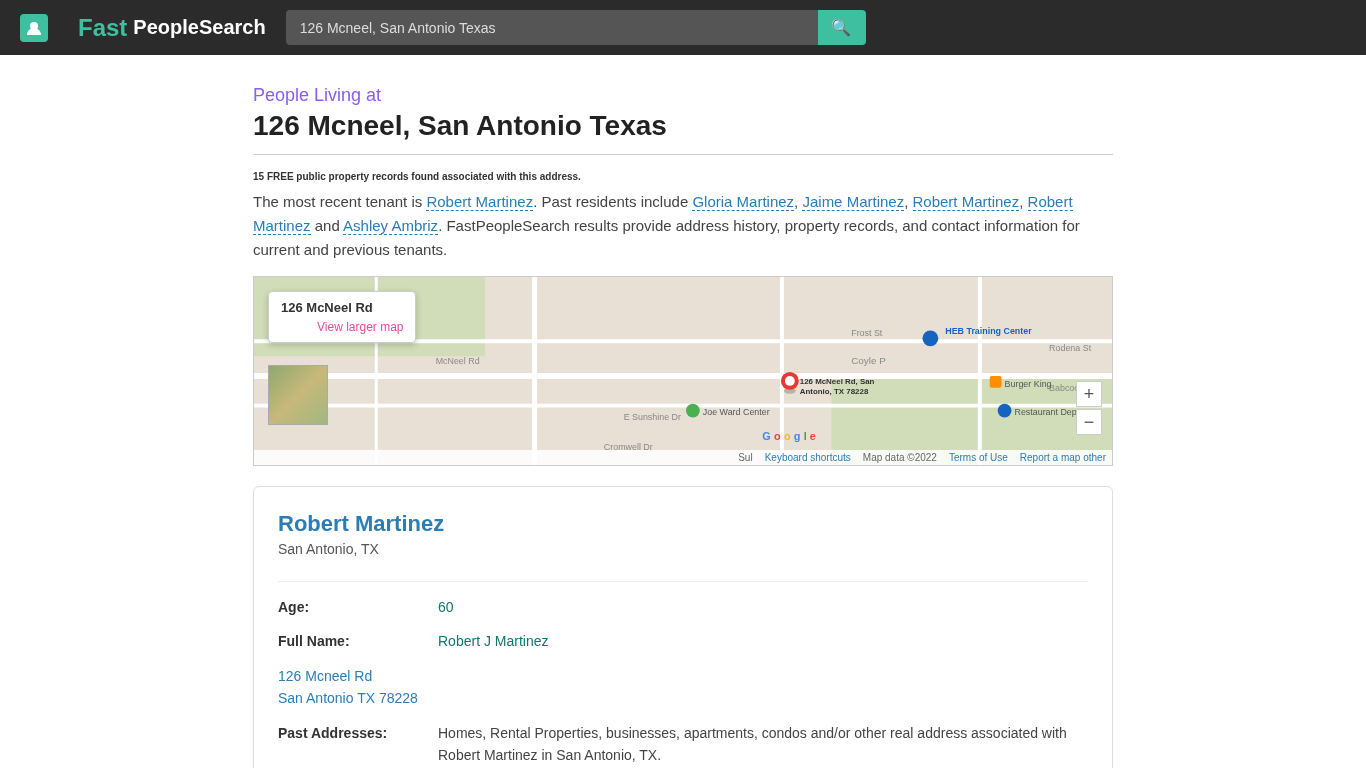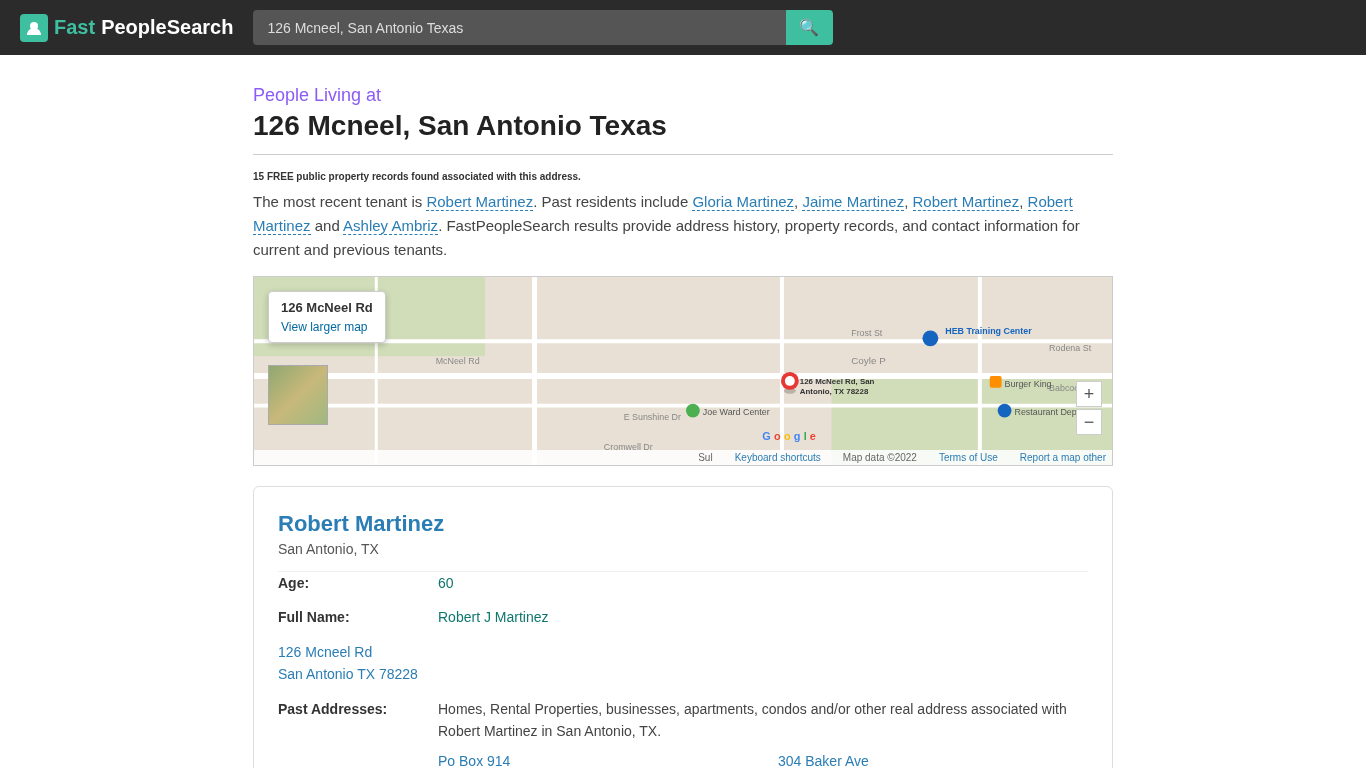--- a/index.html
+++ b/index.html
@@ -24,22 +24,23 @@
       height: 28px;
       background: #3dbfa0;
       border-radius: 4px;
       display: flex;
       align-items: center;
       justify-content: center;
     }
     .logo-icon svg { width: 18px; height: 18px; }
     .logo-text-fast {
       color: #3dbfa0;
-      font-size: 20px;
-      font-weight: bold;
+      font-size: 24px;
+      font-weight: bold;
+      margin-left: 24px;
     }
     .logo-text-people {
       color: #fff;
       font-size: 20px;
       font-weight: bold;
     }
     .search-bar {
       display: flex;
       flex: 1;
       max-width: 580px;
@@ -123,23 +124,24 @@
       box-shadow: 0 2px 6px rgba(0,0,0,0.2);
       font-size: 13px;
       z-index: 10;
     }
     .map-popup-title {
       font-weight: bold;
       color: #333;
       margin-bottom: 4px;
     }
     .map-popup-link {
-      color: #0369a1;
+      color: #ec4899;
       font-size: 12px;
       text-decoration: none;
+      margin-left: 36px;
     }
 
     
     .map-svg {
       width: 100%;
       height: 100%;
     }
 
     
     .map-controls {
@@ -168,42 +170,43 @@
       position: absolute;
       bottom: 0;
       left: 0;
       right: 0;
       background: rgba(255,255,255,0.85);
       font-size: 10px;
       color: #666;
       padding: 2px 6px;
       display: flex;
       justify-content: flex-end;
-      gap: 22px;
+      gap: 12px;
     }
     .map-footer a { color: #2a7db5; text-decoration: none; }
 
     
     .person-card {
       border: 1px solid #ddd;
       border-radius: 6px;
       padding: 24px;
       margin-bottom: 20px;
     }
     .person-name {
       font-size: 22px;
       font-weight: bold;
       color: #2a7db5;
       margin-bottom: 4px;
     }
     .person-location {
       font-size: 14px;
       color: #555;
+      margin-bottom: 14px;
       border-bottom: 1px solid #eee;
-      padding-bottom: 14px;
+      padding-bottom: 24px;
     }
     .detail-row {
       display: flex;
       margin-bottom: 12px;
       font-size: 14px;
       line-height: 1.6;
     }
     .detail-label {
       font-weight: bold;
       min-width: 160px;

